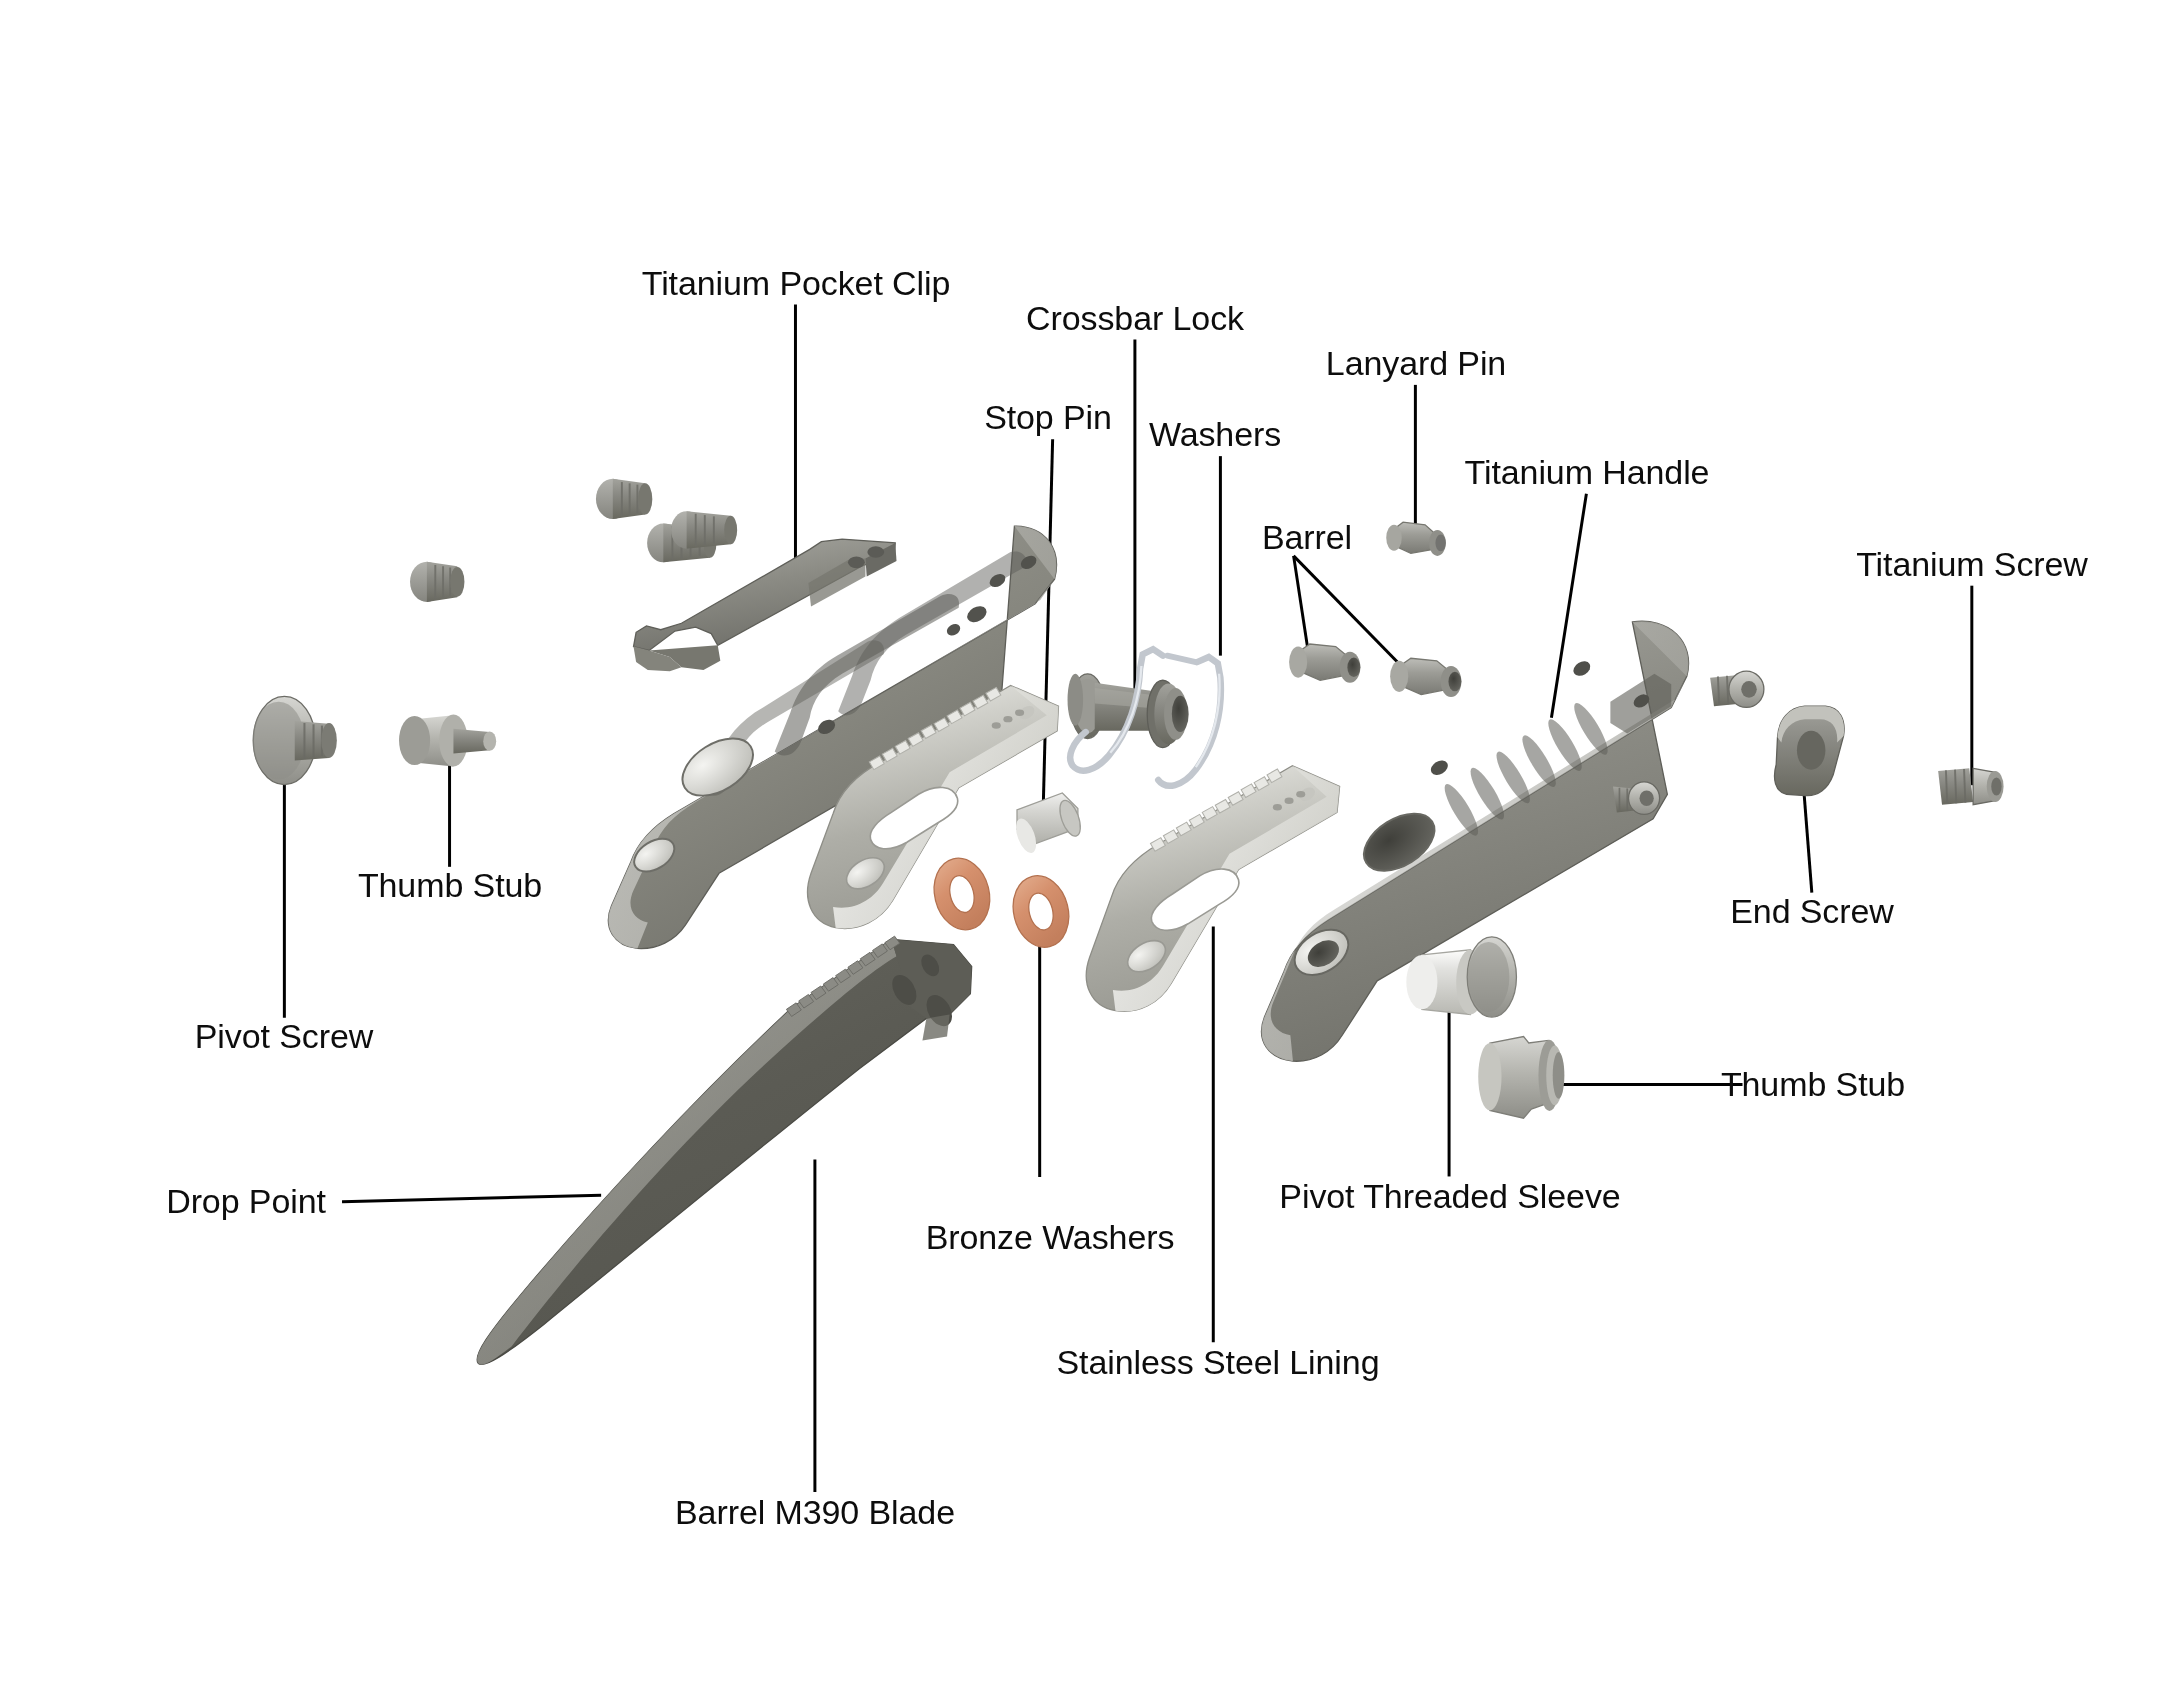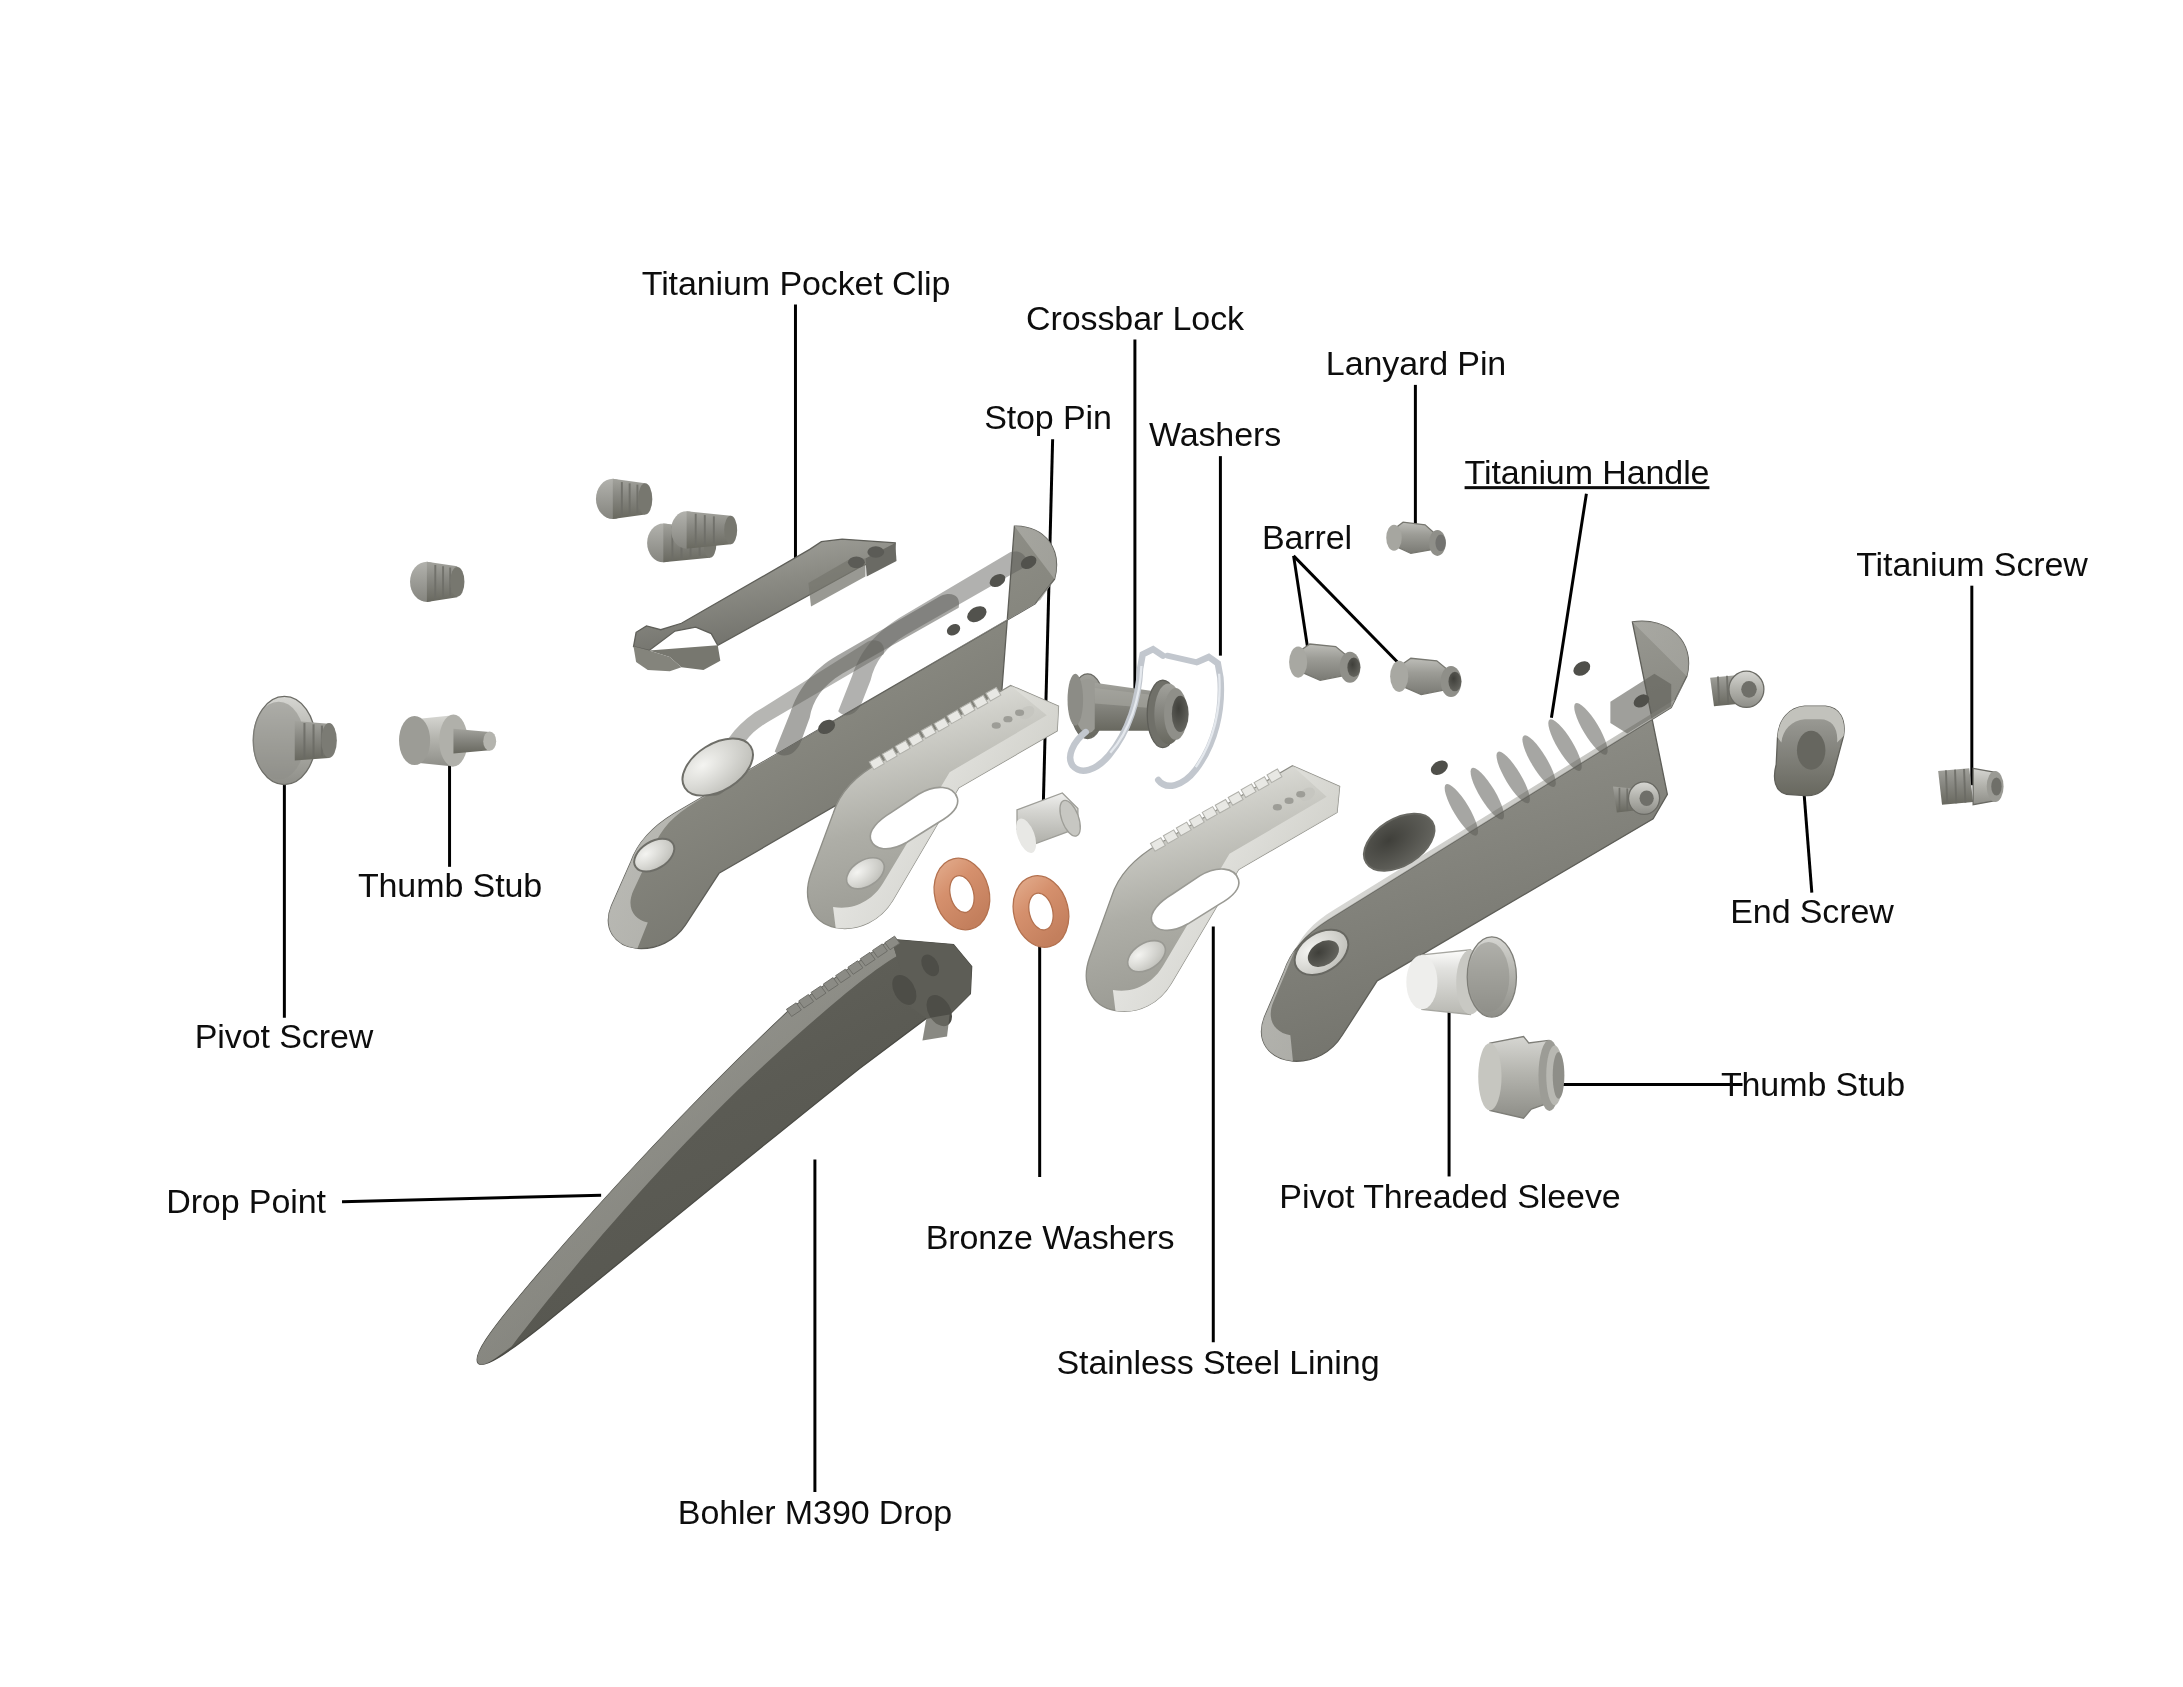--- a/index.html
+++ b/index.html
@@ -562,27 +562,27 @@
       <path d="M 1430 1572 L 1466 1566 L 1462 1600 L 1424 1606 Z" fill="#6b6b64" opacity=".8"></path>
     </g>
 
   </svg>
 
   <div class="callout-label lbl-cent" style="left:796px; top:284px;">Titanium Pocket Clip</div>
   <div class="callout-label lbl-cent" style="left:1135px; top:319px;">Crossbar Lock</div>
   <div class="callout-label lbl-cent" style="left:1416px; top:364px;">Lanyard Pin</div>
   <div class="callout-label lbl-cent" style="left:1048px; top:418px;">Stop Pin</div>
   <div class="callout-label lbl-cent" style="left:1215px; top:435px;">Washers</div>
-  <div class="callout-label lbl-cent" style="left:1587px; top:473px;text-decoration:underline;">Titanium Handle</div>
+  <div class="callout-label lbl-cent" style="left:1587px; top:473px;">Titanium Handle</div>
   <div class="callout-label lbl-cent" style="left:1307px; top:538px;">Barrel</div>
   <div class="callout-label lbl-cent" style="left:1972px; top:565px;">Titanium Screw</div>
   <div class="callout-label lbl-cent" style="left:450px; top:886px;">Thumb Stub</div>
   <div class="callout-label lbl-cent" style="left:1812px; top:912px;">End Screw</div>
   <div class="callout-label lbl-cent" style="left:284px; top:1037px;">Pivot Screw</div>
   <div class="callout-label lbl-cent" style="left:1813px; top:1085px;">Thumb Stub</div>
   <div class="callout-label lbl-cent" style="left:246px; top:1202px;">Drop Point</div>
   <div class="callout-label lbl-cent" style="left:1050px; top:1198px;margin-top:40px;">Bronze Washers</div>
   <div class="callout-label lbl-cent" style="left:1450px; top:1197px;">Pivot Threaded Sleeve</div>
   <div class="callout-label lbl-cent" style="left:1218px; top:1363px;">Stainless Steel Lining</div>
-  <div class="callout-label lbl-cent" style="left:815px; top:1513px;">Bohler M390 Drop</div>
+  <div class="callout-label lbl-cent" style="left:815px; top:1513px;">Barrel M390 Blade</div>
 
 </div>
 
 
 </body></html>

